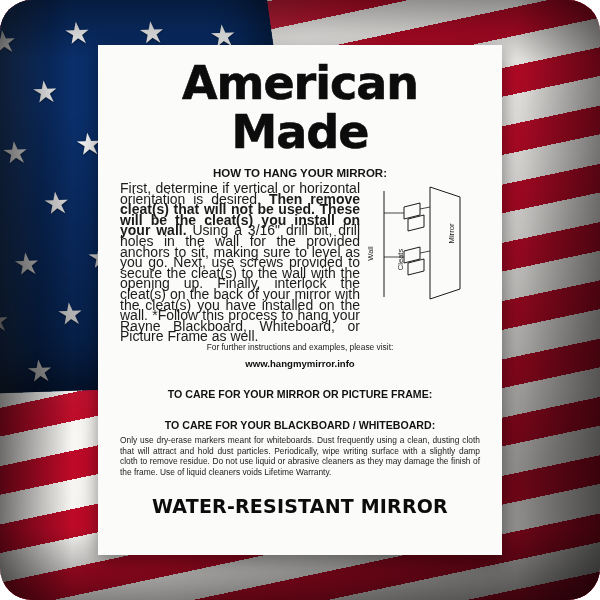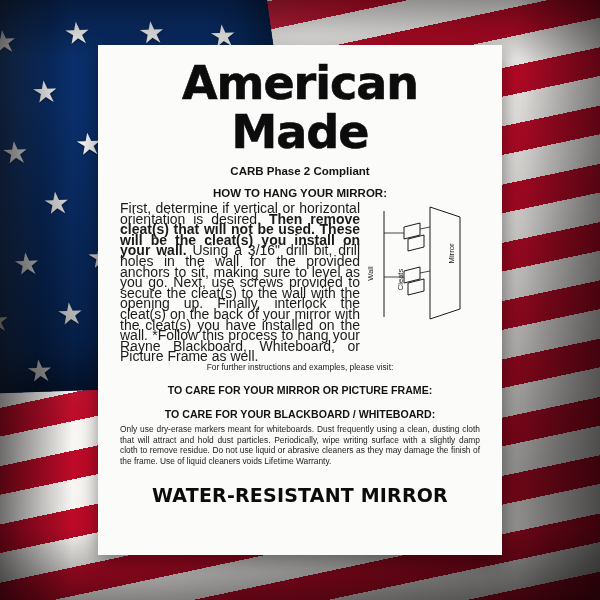--- a/index.html
+++ b/index.html
@@ -14,20 +14,21 @@
     overflow: hidden;
   }
 
   
   #stage {
     position: relative;
     width: 600px;
     height: 600px;
     overflow: hidden;
     background: #c8102e;
+    border-radius: 32px;
   }
 
   
   .stripes {
     position: absolute;
     inset: 0;
     background: repeating-linear-gradient(
       168deg,
       #d31030 0px, #d31030 30px,
       #f7f5f2 30px, #f7f5f2 60px
@@ -193,21 +194,21 @@
     font-size: 9.6px;
     font-weight: bold;
     margin-top: 6px;
     color: #101010;
   }
 
   .care-head {
     text-align: center;
     font-size: 10.6px;
     font-weight: bold;
-    margin-top: 12px;
+    margin-top: 19px;
     margin-bottom: 4px;
     color: #121212;
   }
   .care-body {
     font-size: 8.4px;
     line-height: 10.6px;
     text-align: justify;
     color: #1b1b1b;
   }
 
@@ -264,21 +265,20 @@
 
   <div class="vignette"></div>
 
   <div id="sheet">
 
     <div class="title-block">
       <div class="title-line l1">American</div>
       <div class="title-line l2">Made</div>
     </div>
 
-    <div class="carb">CARB Phase 2 Compliant</div>
 
     <div class="howto-head">HOW TO HANG YOUR MIRROR:</div>
 
     <div class="howto-wrap">
       <div class="howto-text">
         <span>First, determine if vertical or horizontal orientation is desired. </span><b>Then remove cleat(s) that will not be used. These will be the cleat(s) you install on your wall.</b><span> Using a 3/16" drill bit, drill holes in the wall for the provided anchors to sit, making sure to level as you go. Next, use screws provided to secure the cleat(s) to the wall with the opening up. Finally, interlock the cleat(s) on the back of your mirror with the cleat(s) you have installed on the wall. *Follow this process to hang your Rayne Blackboard, Whiteboard, or Picture Frame as well.</span>
       </div>
 
       <div class="diagram">
         <svg width="112" height="118" viewBox="0 0 112 118">
@@ -298,20 +298,21 @@
           <line x1="16" y1="28" x2="36" y2="28" stroke="#1b1b1b" stroke-width="0.8"></line>
           <line x1="16" y1="72" x2="36" y2="72" stroke="#1b1b1b" stroke-width="0.8"></line>
         </svg>
         <div class="diag-label wall">Wall</div>
         <div class="diag-label cleats">Cleats</div>
         <div class="diag-label mirror">Mirror</div>
       </div>
     </div>
 
     <div class="further">For further instructions and examples, please visit:</div>
+    <div class="url">www.hangmymirror.info</div>
 
     <div class="care-head">TO CARE FOR YOUR MIRROR OR PICTURE FRAME:</div>
 
     <div class="care-head">TO CARE FOR YOUR BLACKBOARD / WHITEBOARD:</div>
     <div class="care-body">Only use dry-erase markers meant for whiteboards. Dust frequently using a clean, dusting cloth that will attract and hold dust particles. Periodically, wipe writing surface with a slightly damp cloth to remove residue. Do not use liquid or abrasive cleaners as they may damage the finish of the frame. Use of liquid cleaners voids Lifetime Warranty.</div>
 
     <div class="backing">WATER-RESISTANT MIRROR</div>
   </div>
 </div>
 

